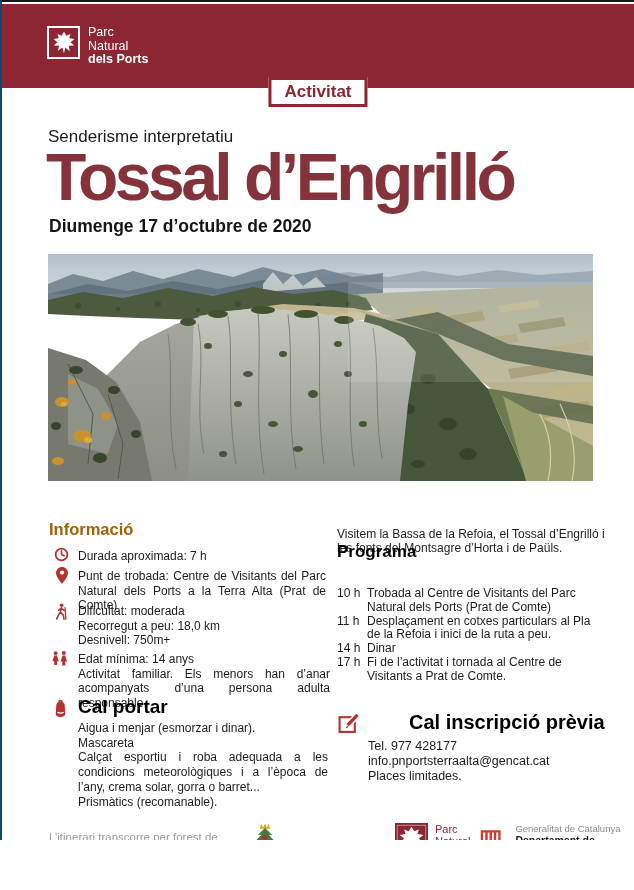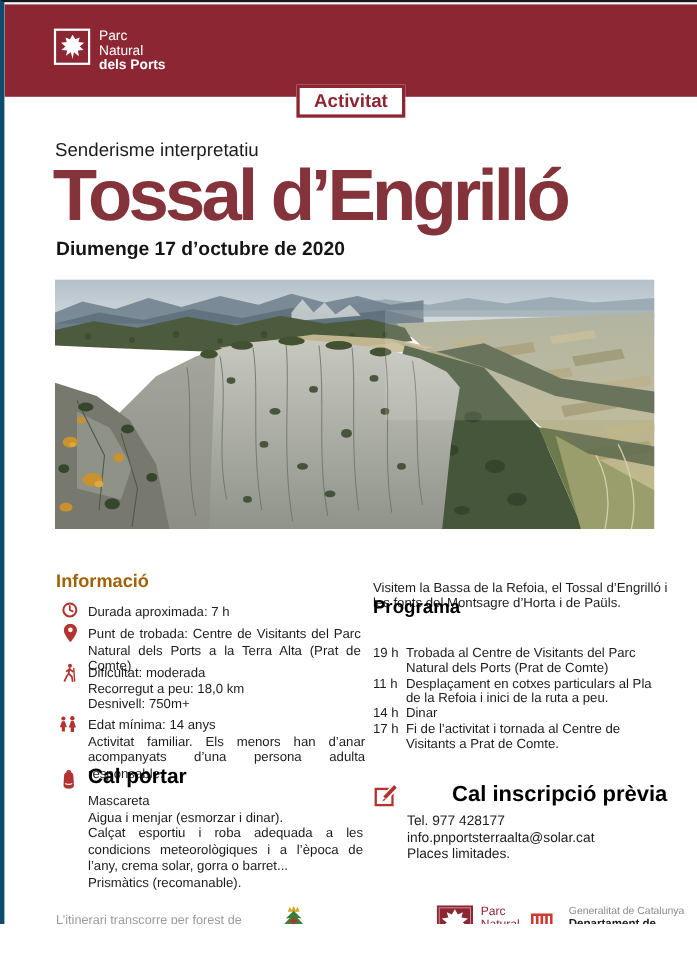--- a/index.html
+++ b/index.html
@@ -7,21 +7,21 @@
     --maroon:#8c2633;
     --red:#b2332f;
     --hashred:#b03a40;
     --ink:#1c1c1c;
     --gray:#9b9b9b;
   }
   html,body{margin:0;padding:0;background:#fff;}
   #page{
     position:relative;width:634px;height:840px;background:#fff;
     font-family:"Liberation Sans",sans-serif;color:var(--ink);
-    box-sizing:border-box;border-left:4px solid #0c4a6e;border-top:2px solid #181818;
+    box-sizing:border-box;border-left:2px solid #0c4a6e;border-top:2px solid #181818;
     overflow:hidden;
   }
   
   .band{position:absolute;left:0;top:2px;width:100%;height:84px;background:var(--maroon);}
   .logo{position:absolute;left:45px;top:22px;display:flex;gap:8px;align-items:flex-start;}
   .logo-box{width:33px;height:33px;box-sizing:border-box;border:2.5px solid #fff;display:flex;align-items:center;justify-content:center;}
   .logo-text{color:#fff;font-size:12.5px;line-height:13.5px;padding-top:0;}
   .logo-text .b{font-weight:bold;}
   .badge{
     position:absolute;top:73px;left:50%;transform:translateX(-50%);
@@ -257,34 +257,34 @@
 
   <span class="icon" style="left:49px;top:696px;">
     <svg width="19" height="21" viewBox="0 0 18 18">
       <path d="M5,6 C5,3.5 7,2.5 9,2.5 C11,2.5 13,3.5 13,6 L13.5,14 C13.5,16 12,17 9,17 C6,17 4.5,16 4.5,14 Z" fill="currentColor"></path>
       <path d="M7.3,2.6 Q9,0.4 10.7,2.6" stroke="currentColor" stroke-width="1.5" fill="none"></path>
       <path d="M6,12.6 Q9,14.2 12,12.6" stroke="#fff" stroke-width="1" fill="none"></path>
     </svg>
   </span>
   <div class="h-big" style="left:76px;top:694px;">Cal portar</div>
   <div class="abs bodytext" style="left:76px;top:719px;width:250px;line-height:14.7px;">
+    <div>Aigua i menjar (esmorzar i dinar).</div>
     <div>Mascareta</div>
-    <div>Aigua i menjar (esmorzar i dinar).</div>
     <div class="just">Calçat esportiu i roba adequada a les condicions meteorològiques i a l’època de l’any, crema solar, gorra o barret...</div>
     <div>Prismàtics (recomanable).</div>
   </div>
 
 
   <div class="abs bodytext" style="left:335px;top:525px;width:272px;line-height:14px;">Visitem la Bassa de la Refoia, el Tossal d’Engrilló i les fonts del Montsagre d’Horta i de Paüls.</div>
 
   <div class="h-big" style="left:335px;top:540px;font-size:17px;text-align:center;">Programa</div>
 
   <div class="abs" style="left:335px;top:585px;width:265px;">
     <div class="prog-row">
-      <div class="prog-time">19 h</div>
+      <div class="prog-time">10 h</div>
       <div class="prog-text">Trobada al Centre de Visitants del Parc Natural dels Ports (Prat de Comte)</div>
     </div>
     <div class="prog-row">
       <div class="prog-time">11 h</div>
       <div class="prog-text">Desplaçament en cotxes particulars al Pla de la Refoia i inici de la ruta a peu.</div>
     </div>
     <div class="prog-row">
       <div class="prog-time">14 h</div>
       <div class="prog-text">Dinar</div>
     </div>
@@ -298,21 +298,21 @@
     <svg width="21" height="21" viewBox="0 0 20 20">
       <rect x="1.5" y="4" width="14.5" height="14" fill="none" stroke="currentColor" stroke-width="2"></rect>
       <path d="M19,1.5 L9,12" stroke="#fff" stroke-width="6" fill="none"></path>
       <path d="M18.6,1.8 L9.2,11.6" stroke="currentColor" stroke-width="3.2" fill="none"></path>
       <path d="M8.8,12 L7.2,14.8 L10.2,13.4 Z" fill="currentColor"></path>
     </svg>
   </span>
   <div class="h-big" style="left:366px;top:709px;font-size:20px;margin-left:41px;">Cal inscripció prèvia</div>
   <div class="abs bodytext" style="left:366px;top:737px;font-size:12.5px;line-height:15px;">
     <div>Tel. 977 428177</div>
-    <div>info.pnportsterraalta@solar.cat</div>
+    <div>info.pnportsterraalta@gencat.cat</div>
     <div>Places limitades.</div>
   </div>
 
   <div class="forest">L’itinerari transcorre per forest de l’Ajuntament d’Horta de Sant Joan</div>
 
   <div class="horta">
     <svg width="36" height="28" viewBox="0 0 40 30">
       <path d="M14,7 L16,2 L18,5.5 L20,1 L22,5.5 L24,2 L26,7 Z" fill="#d9a520"></path>
       <path d="M20,6 L12,14 L16,13.5 L10,20 L15,19.5 L8,26 L32,26 L25,19.5 L30,20 L24,13.5 L28,14 Z" fill="#3f7d3b"></path>
       <rect x="18.5" y="26" width="3" height="3" fill="#7a512b"></rect>

